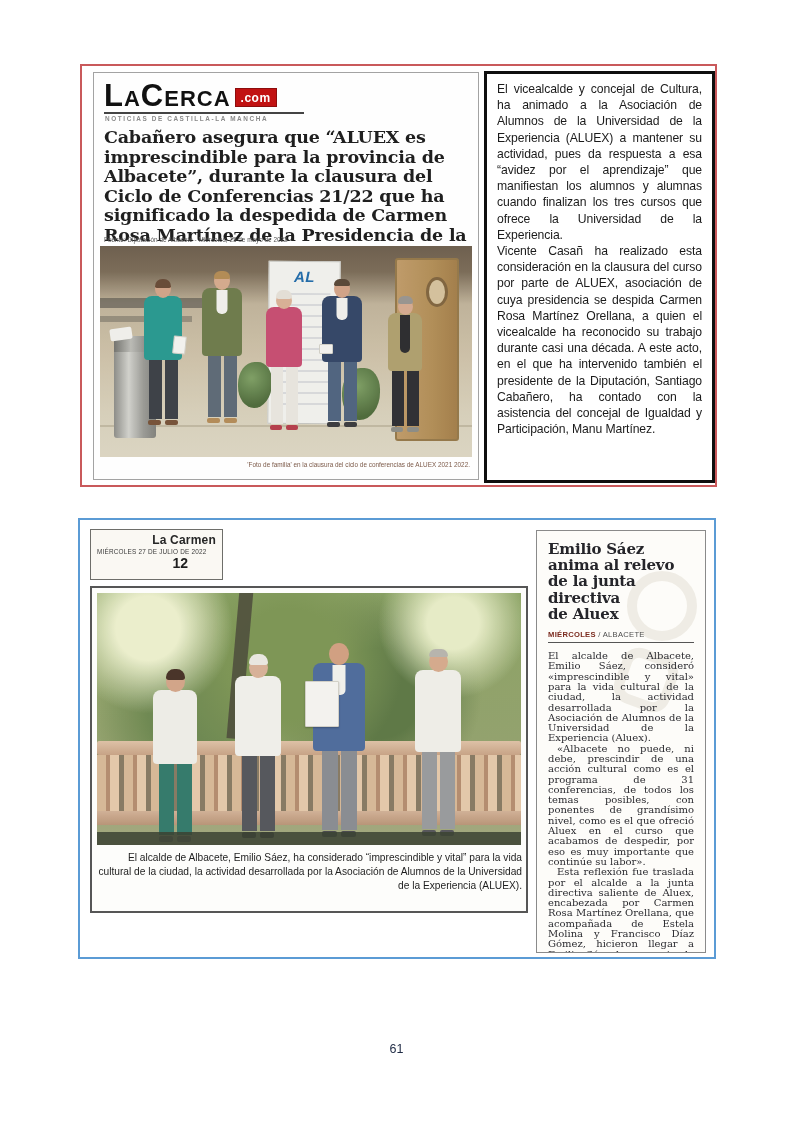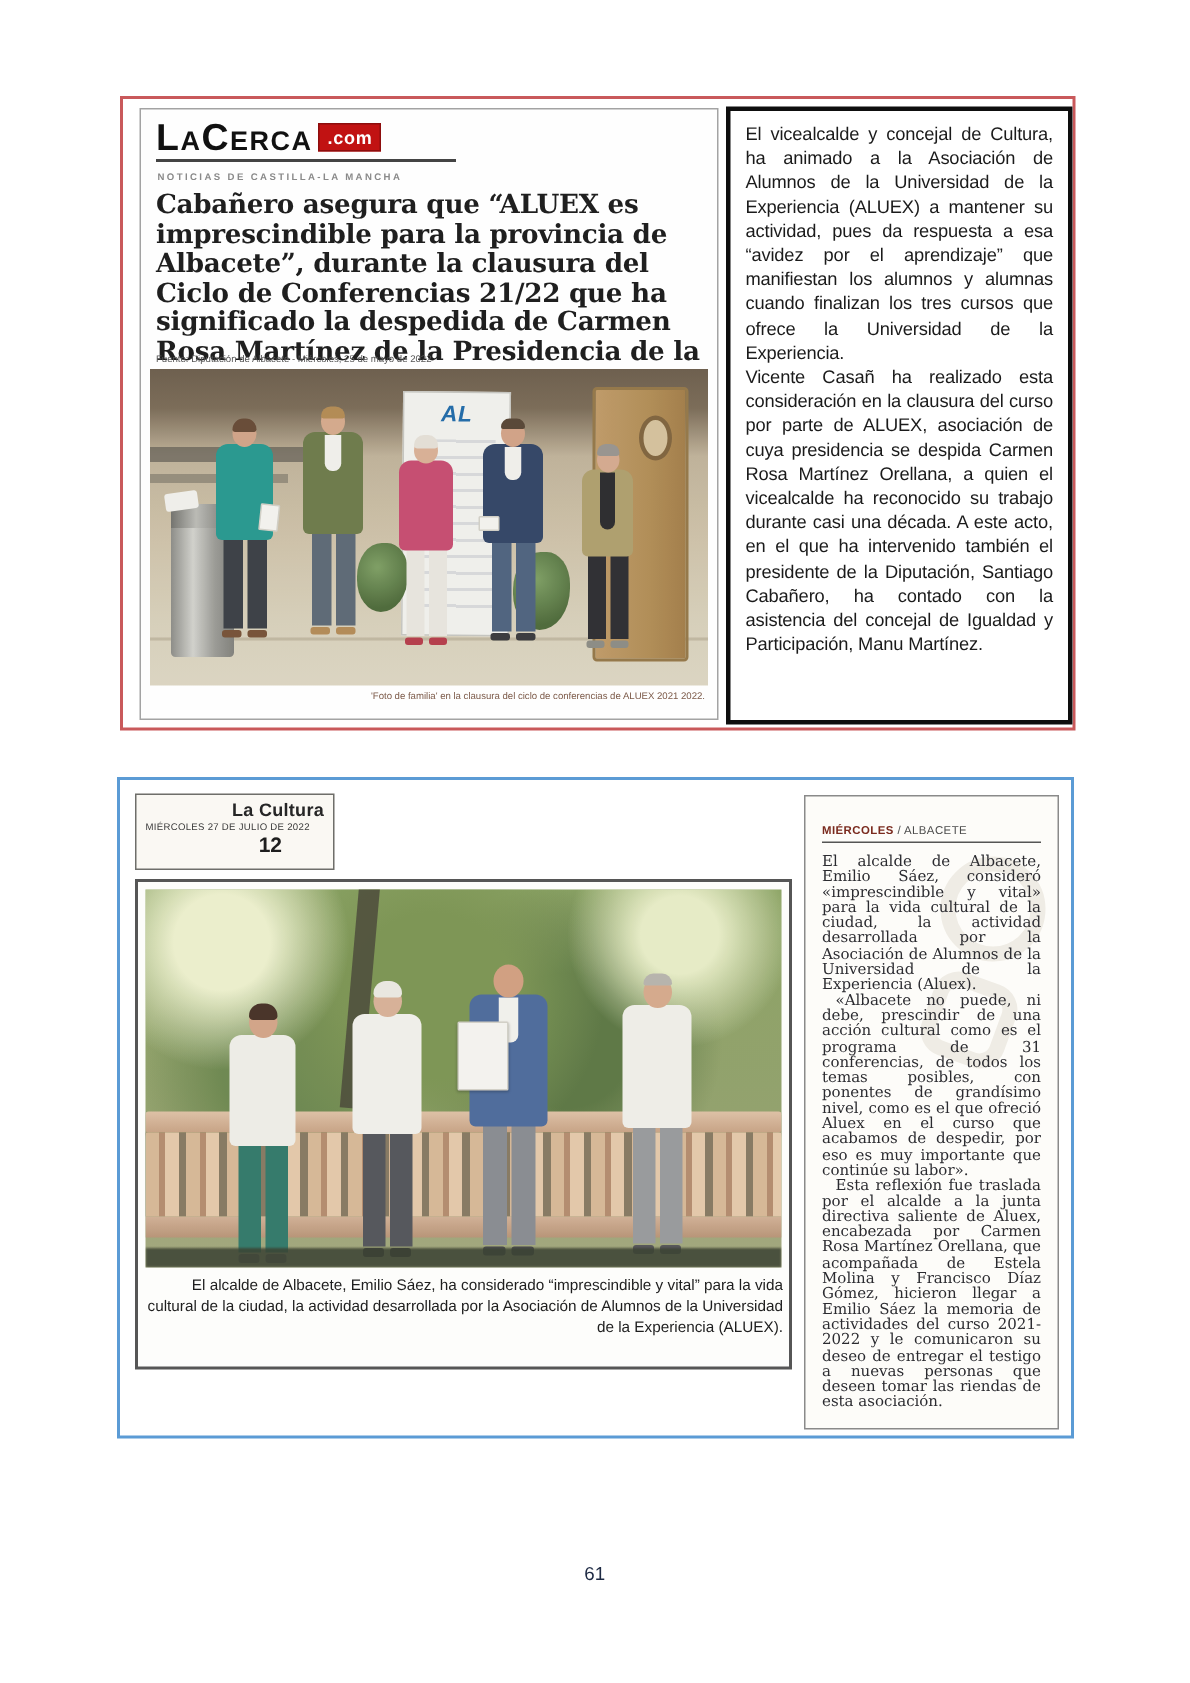--- a/index.html
+++ b/index.html
@@ -14,21 +14,21 @@
     position:absolute; left:80px; top:64px; width:637px; height:423px;
     border:2px solid #c9595b; background:#fff;
   }
   .clip1-inner {
     position:absolute; left:11px; top:6px; width:386px; height:408px;
     border:1px solid #a3a3a3; background:#fefefe;
   }
   .logo-row { position:absolute; left:10px; top:7px; width:200px; border-bottom:2px solid #444; padding-bottom:1px; white-space:nowrap; }
   .logo-main {
     font-family:"Liberation Sans", sans-serif; font-weight:bold; font-variant:small-caps;
-    font-size:25px; letter-spacing:1px; color:#111; line-height:1;
+    font-size:31px; letter-spacing:1px; color:#111; line-height:1;
   }
   .logo-com {
     display:inline-block; background:#c11212; color:#fff; font-weight:bold;
     font-size:12px; padding:2px 5px 1px; margin-left:4px; vertical-align:4px;
     border:1px solid #8d0d0d; letter-spacing:.5px;
   }
   .logo-tagline {
     position:absolute; left:11px; top:42px; font-size:6.4px; letter-spacing:1.6px;
     color:#8a8a8a; font-weight:bold;
   }
@@ -271,21 +271,21 @@
     </div>
 
     <div class="sidebar-box">
       <p>El vicealcalde y concejal de Cultura, ha animado a la Asociación de Alumnos de la Universidad de la Experiencia (ALUEX) a mantener su actividad, pues da respuesta a esa “avidez por el aprendizaje” que manifiestan los alumnos y alumnas cuando finalizan los tres cursos que ofrece la Universidad de la Experiencia.</p>
       <p>Vicente Casañ ha realizado esta consideración en la clausura del curso por parte de ALUEX, asociación de cuya presidencia se despida Carmen Rosa Martínez Orellana, a quien el vicealcalde ha reconocido su trabajo durante casi una década. A este acto, en el que ha intervenido también el presidente de la Diputación, Santiago Cabañero, ha contado con la asistencia del concejal de Igualdad y Participación, Manu Martínez.</p>
     </div>
   </div>
 
   <div class="clip2">
     <div class="masthead">
-      <div class="mast-name">La Cultura</div>
+      <div class="mast-name">La Carmen</div>
       <div class="mast-date">MIÉRCOLES 27 DE JULIO DE 2022</div>
       <div class="mast-page">12</div>
     </div>
 
     <div class="photo2-box">
       <div class="photo2">
         <div class="trunk"></div>
         <div class="balustrade">
           <div class="rail-top"></div>
           <div class="balusters" style="background:repeating-linear-gradient(90deg,#dcb994 0 9px,#b98d6b 9px 13px,#e9caa7 13px 22px,#8a7b60 22px 27px);"></div>
@@ -351,20 +351,25 @@
         </div>
 
         <div class="photo2-strip"></div>
       </div>
       <div class="caption2">El alcalde de Albacete, Emilio Sáez, ha considerado “imprescindible y vital” para la vida cultural de la ciudad, la actividad desarrollada por la Asociación de Alumnos de la Universidad de la Experiencia (ALUEX).</div>
     </div>
 
     <div class="article2">
       <div class="wm1"></div>
       <div class="wm2"></div>
+      <h2 class="headline2">Emilio Sáez
+anima al relevo
+de la junta
+directiva
+de Aluex</h2>
       <div class="byline2">
         <span class="byline-label">MIÉRCOLES</span><span class="byline-place"> / ALBACETE</span>
       </div>
       <div class="body">
         <p>El alcalde de Albacete, Emilio Sáez, consideró «imprescindible y vital» para la vida cultural de la ciudad, la actividad desarrollada por la Asociación de Alumnos de la Universidad de la Experiencia (Aluex).</p>
         <p class="ind">«Albacete no puede, ni debe, prescindir de una acción cultural como es el programa de 31 conferencias, de todos los temas posibles, con ponentes de grandísimo nivel, como es el que ofreció Aluex en el curso que acabamos de despedir, por eso es muy importante que continúe su labor».</p>
         <p class="ind">Esta reflexión fue traslada por el alcalde a la junta directiva saliente de Aluex, encabezada por Carmen Rosa Martínez Orellana, que acompañada de Estela Molina y Francisco Díaz Gómez, hicieron llegar a Emilio Sáez la memoria de actividades del curso 2021-2022 y le comunicaron su deseo de entregar el testigo a nuevas personas que deseen tomar las riendas de esta asociación.</p>
       </div>
     </div>
   </div>

